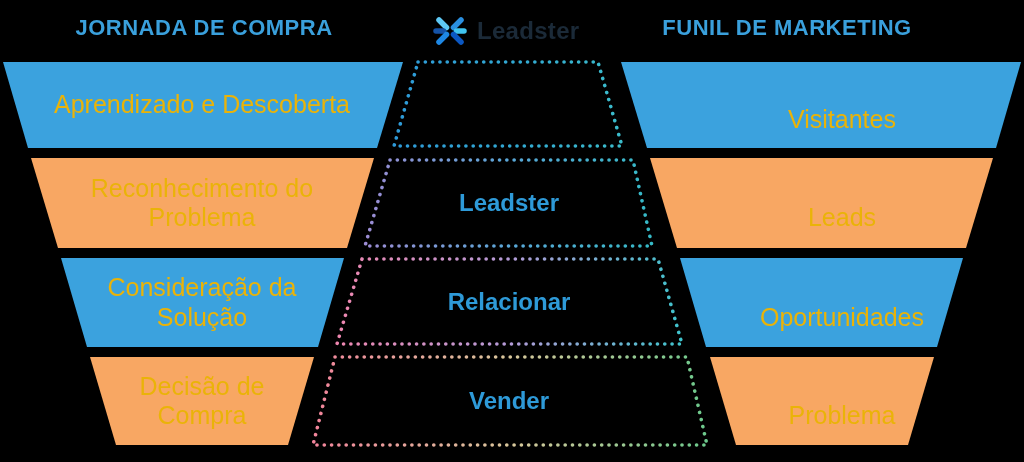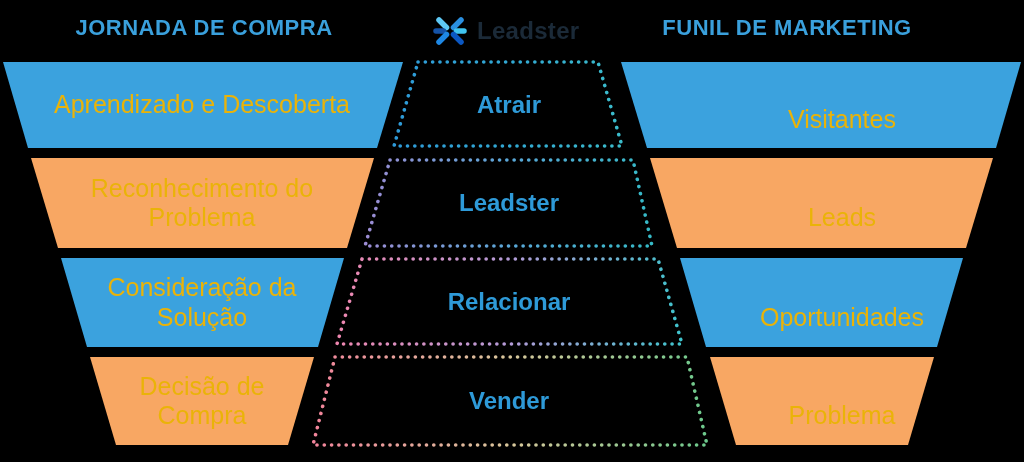--- a/index.html
+++ b/index.html
@@ -96,21 +96,20 @@
   </svg>
 
   <div class="label c-left row1">Aprendizado e Descoberta</div>
   <div class="label c-left row2">Reconhecimento do
 Problema</div>
   <div class="label c-left row3">Consideração da
 Solução</div>
   <div class="label c-left row4">Decisão de
 Compra</div>
 
-  <div class="label mid-label c-mid row1">Atrair</div>
   <div class="label mid-label c-mid row2">Leadster</div>
   <div class="label mid-label c-mid row3">Relacionar</div>
   <div class="label mid-label c-mid row4">Vender</div>
 
   <div class="label c-right row1">Visitantes</div>
   <div class="label c-right row2">Leads</div>
   <div class="label c-right row3">Oportunidades</div>
   <div class="label c-right row4">Problema</div>
 
 </div>

